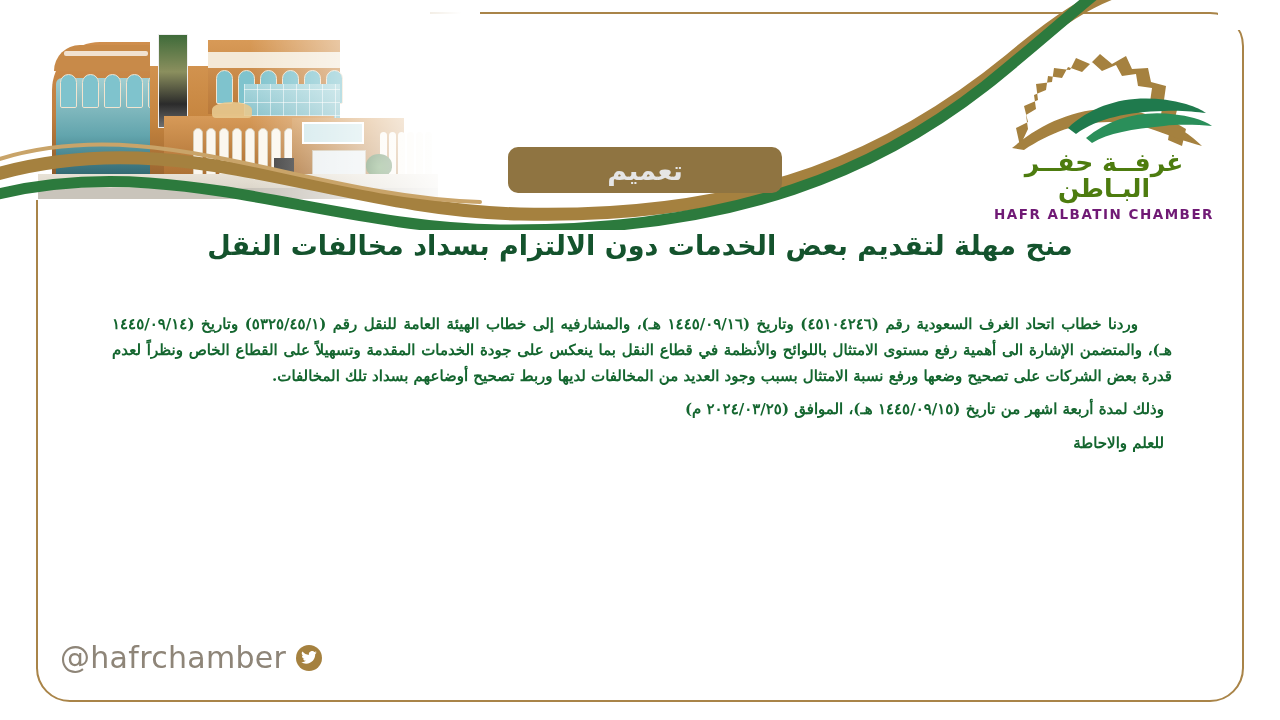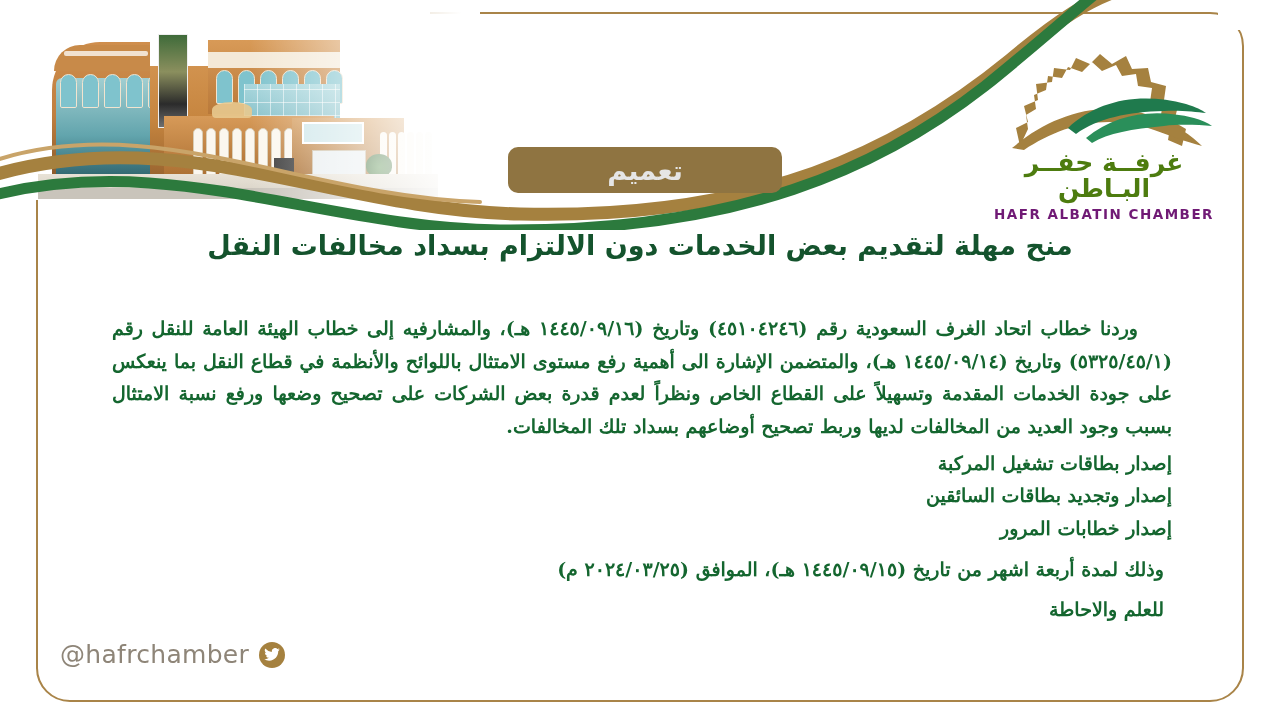--- a/index.html
+++ b/index.html
@@ -175,42 +175,42 @@
     position:absolute;left:110px;top:228px;width:1060px;
     text-align:center;color:#14532d;
     font-size:27px;font-weight:bold;line-height:1.35;
     direction:rtl;
   }
 
   
   .body{
     position:absolute;left:112px;top:312px;width:1060px;
     direction:rtl;color:#14662f;
-    font-size:19px;line-height:1.72;
+    font-size:15px;line-height:1.72;
     font-family:"DejaVu Serif","Liberation Serif",serif;
     font-weight:bold;
   }
   .body p{margin:0 0 4px 0;text-align:justify;text-align-last:right;}
   .body p.indent{text-indent:34px;}
   .list{margin:2px 0 0 0;padding:0;list-style:none;}
   .list li{margin:0;text-align:right;}
   .closing{margin-top:0;}
   .closing p{margin:8px;text-align:right;}
 
   
   .footer{
     position:absolute;left:60px;top:640px;
     display:flex;align-items:center;gap:10px;
   }
   .tw-circle{
     width:26px;height:26px;border-radius:50%;
     background:#a5813f;display:flex;align-items:center;justify-content:center;
   }
   .handle{
-    font-size:25px;color:#8e8578;font-family:"DejaVu Sans","Liberation Sans",sans-serif;
+    font-size:30px;color:#8e8578;font-family:"DejaVu Sans","Liberation Sans",sans-serif;
     direction:ltr;letter-spacing:.3px;
   }
 </style>
 </head>
 <body>
 
 <div class="page">
 
   <div class="frame"></div>
   <div class="frame-mask-top"></div>
@@ -305,25 +305,20 @@
     <div class="logo-ar">غرفــة حفــر البـاطن</div>
     <div class="logo-en">HAFR ALBATIN CHAMBER</div>
   </div>
 
   <div class="badge">تعميم</div>
 
   <div class="title">منح مهلة لتقديم بعض الخدمات دون الالتزام بسداد مخالفات النقل</div>
 
   <div class="body">
     <p class="indent">وردنا خطاب اتحاد الغرف السعودية رقم (٤٥١٠٤٢٤٦) وتاريخ (١٤٤٥/٠٩/١٦ هـ)، والمشارفيه إلى خطاب الهيئة العامة للنقل رقم (٥٣٢٥/٤٥/١) وتاريخ (١٤٤٥/٠٩/١٤ هـ)، والمتضمن الإشارة الى أهمية رفع مستوى الامتثال باللوائح والأنظمة في قطاع النقل بما ينعكس على جودة الخدمات المقدمة وتسهيلاً على القطاع الخاص ونظراً لعدم قدرة بعض الشركات على تصحيح وضعها ورفع نسبة الامتثال بسبب وجود العديد من المخالفات لديها وربط تصحيح أوضاعهم بسداد تلك المخالفات.</p>
-    <ul class="list">
-      <li>إصدار بطاقات تشغيل المركبة</li>
-      <li>إصدار وتجديد بطاقات السائقين</li>
-      <li>إصدار خطابات المرور</li>
-    </ul>
     <div class="closing">
       <p>وذلك لمدة أربعة اشهر من تاريخ (١٤٤٥/٠٩/١٥ هـ)، الموافق (٢٠٢٤/٠٣/٢٥ م)</p>
       <p>للعلم والاحاطة</p>
     </div>
   </div>
 
   <div class="footer">
     <span class="tw-circle">
       <svg width="16" height="13" viewBox="0 0 24 20" aria-hidden="true">
         <path d="M24 2.4a9.8 9.8 0 0 1-2.83.78A4.94 4.94 0 0 0 23.34.37a9.86 9.86 0 0 1-3.13 1.2A4.92 4.92 0 0 0 11.82 6a13.96 13.96 0 0 1-10.14-5.15 4.92 4.92 0 0 0 1.52 6.57A4.9 4.9 0 0 1 .96 6.8v.06a4.93 4.93 0 0 0 3.95 4.83 4.96 4.96 0 0 1-2.22.08 4.93 4.93 0 0 0 4.6 3.42A9.88 9.88 0 0 1 0 17.26a13.94 13.94 0 0 0 7.55 2.21c9.06 0 14.01-7.5 14.01-14v-.64A10 10 0 0 0 24 2.4z" fill="#ffffff"></path>

